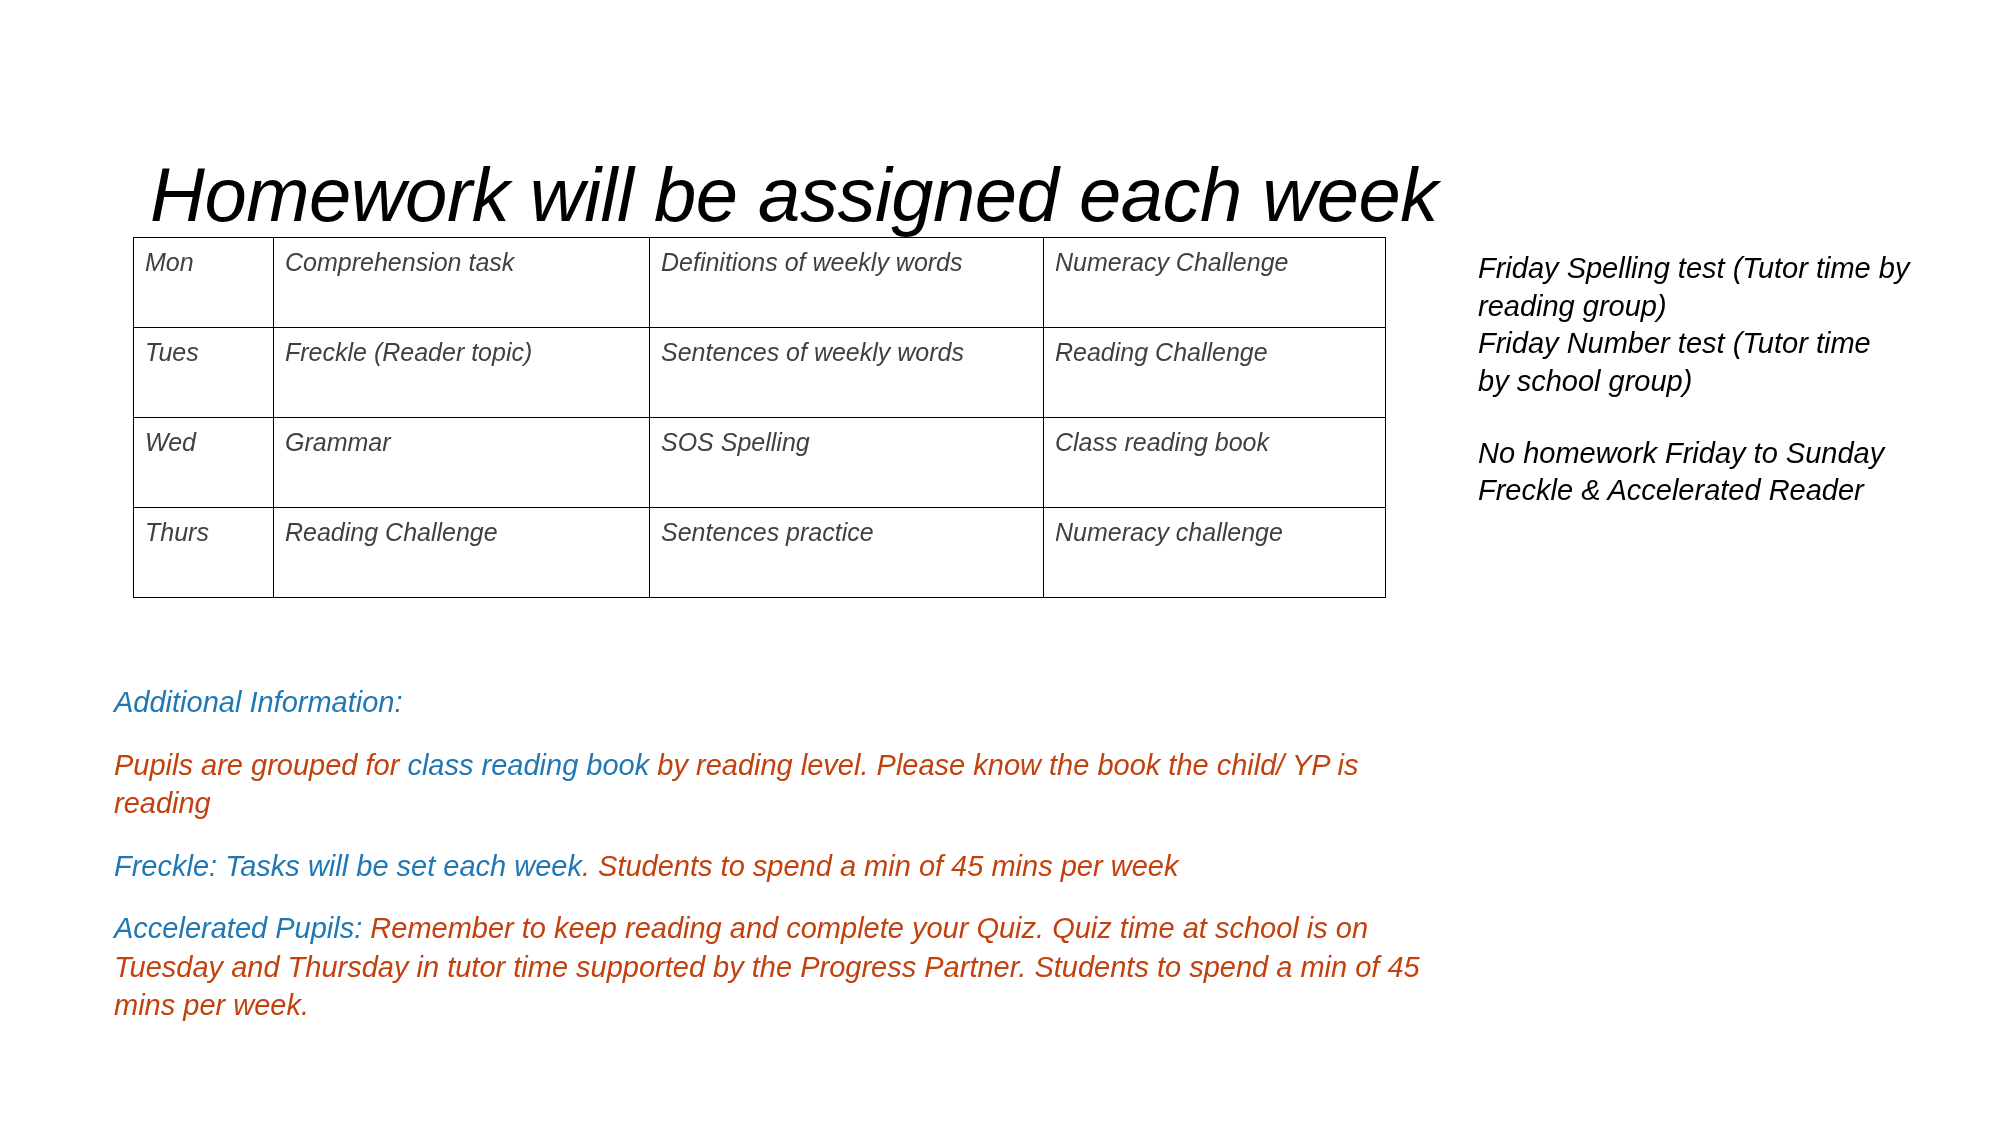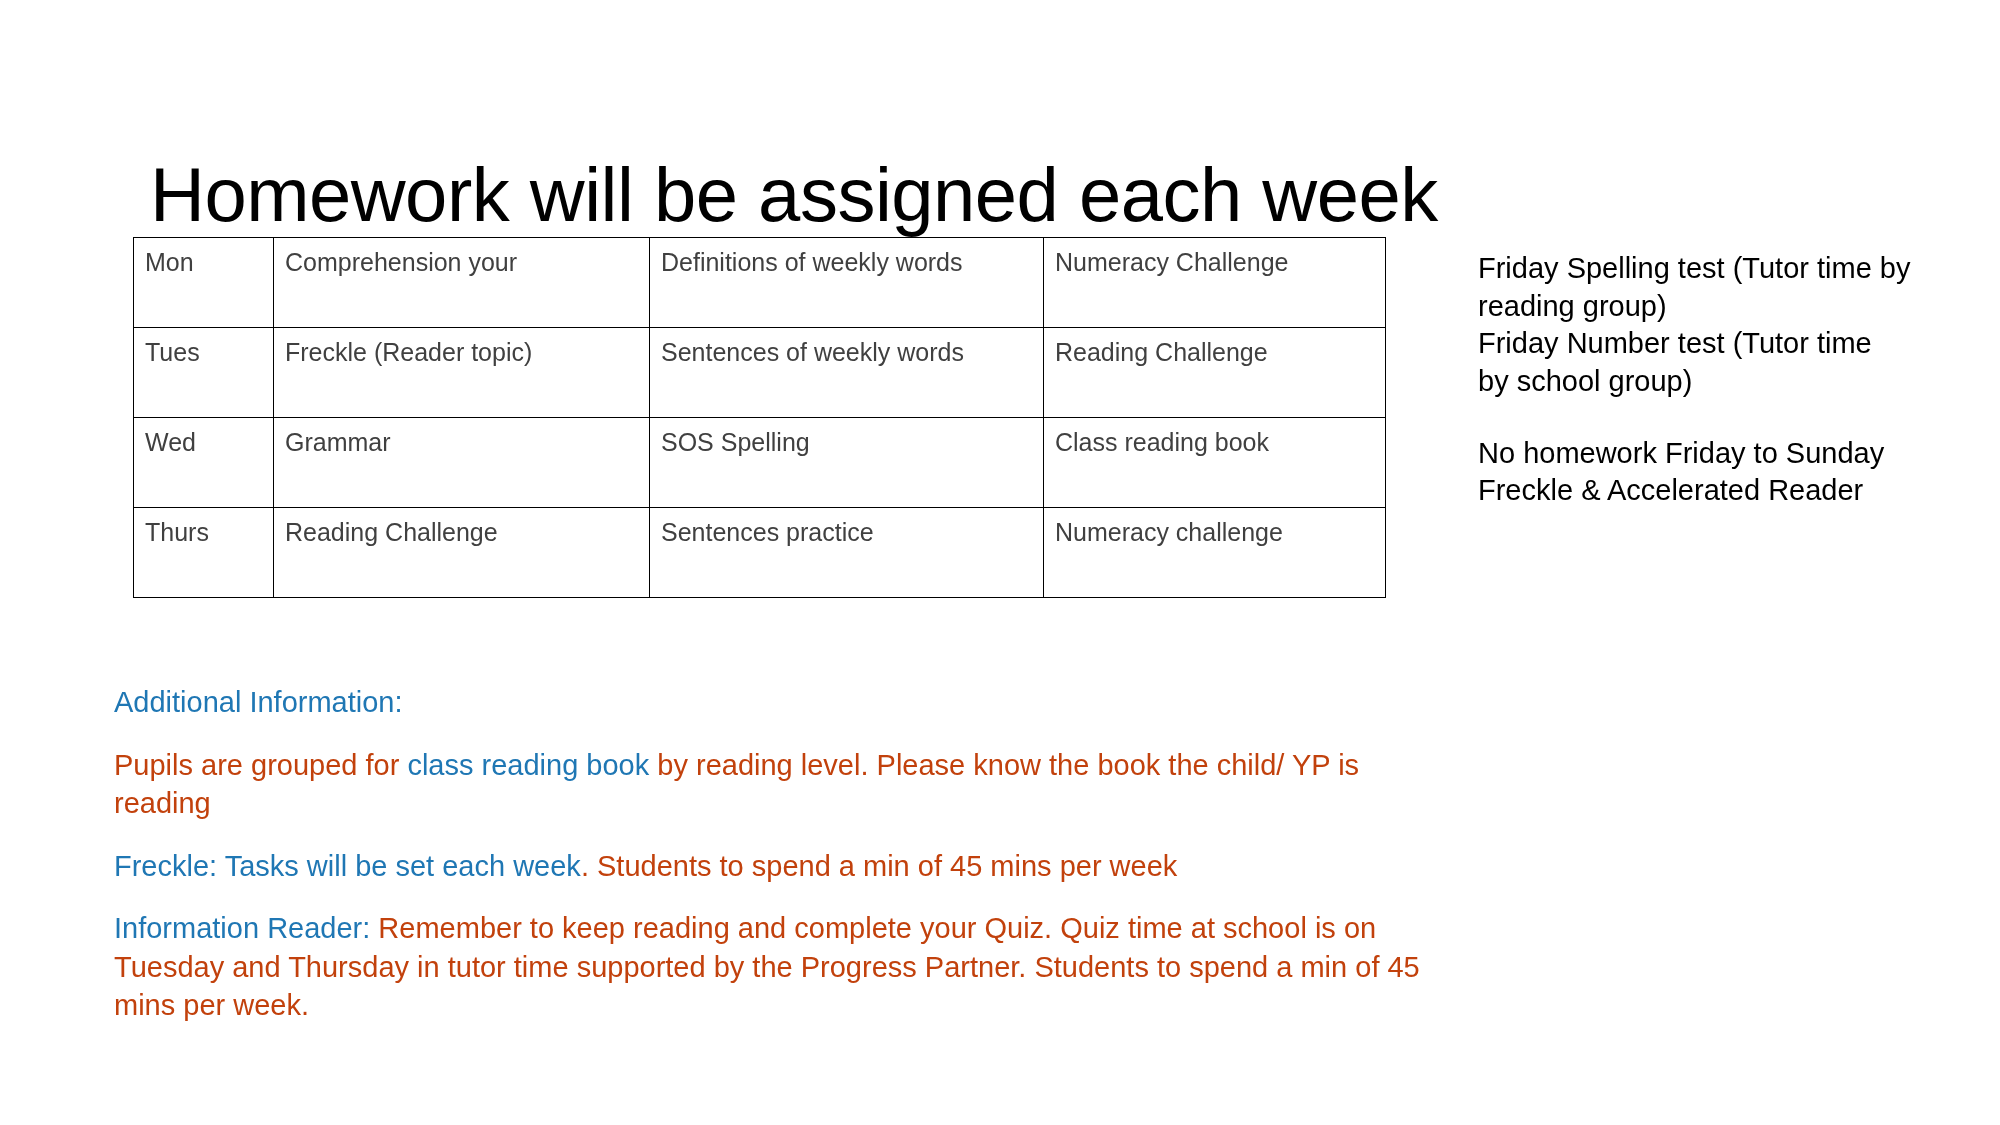--- a/index.html
+++ b/index.html
@@ -15,20 +15,21 @@
     overflow: hidden;
     font-family: "Liberation Sans", "DejaVu Sans", sans-serif;
     color: #000000;
     -webkit-font-smoothing: antialiased;
   }
 
   .slide {
     position: absolute;
     inset: 0;
     background: #ffffff;
+    font-style: italic;
   }
 
   
   .slide-title {
     position: absolute;
     left: 150px;
     top: 104px;
     width: 1700px;
     font-size: 76px;
     line-height: 1.06;
@@ -109,21 +110,21 @@
 <body>
 
 <div class="slide">
 
   <h1 class="slide-title">Homework will be assigned each week</h1>
 
   <table class="timetable">
     <tbody>
       <tr>
         <td class="col-day">Mon</td>
-        <td class="col-task1">Comprehension your</td>
+        <td class="col-task1">Comprehension task</td>
         <td class="col-task2">Definitions of weekly words</td>
         <td class="col-task3">Numeracy Challenge</td>
       </tr>
       <tr>
         <td class="col-day">Tues</td>
         <td class="col-task1">Freckle (Reader topic)</td>
         <td class="col-task2">Sentences of weekly words</td>
         <td class="col-task3">Reading Challenge</td>
       </tr>
       <tr>
@@ -155,17 +156,17 @@
   </div>
 
   <div class="additional">
 
     <p class="para heading-link">Additional Information:</p>
 
     <p class="para"><span class="body-text">Pupils are grouped for </span><span class="inline-link">class reading book</span><span class="body-text"> by reading level. Please know the book the child/ YP is reading</span></p>
 
     <p class="para"><span class="inline-link">Freckle: Tasks will be set each week</span><span class="body-text">. Students to spend a min of 45 mins per week</span></p>
 
-    <p class="para"><span class="inline-link">Information Reader:</span><span class="body-text"> Remember to keep reading and complete your Quiz. Quiz time at school is on Tuesday and Thursday in tutor time supported by the Progress Partner. Students to spend a min of 45 mins per week.</span></p>
+    <p class="para"><span class="inline-link">Accelerated Pupils:</span><span class="body-text"> Remember to keep reading and complete your Quiz. Quiz time at school is on Tuesday and Thursday in tutor time supported by the Progress Partner. Students to spend a min of 45 mins per week.</span></p>
 
   </div>
 
 </div>
 
 </body></html>

